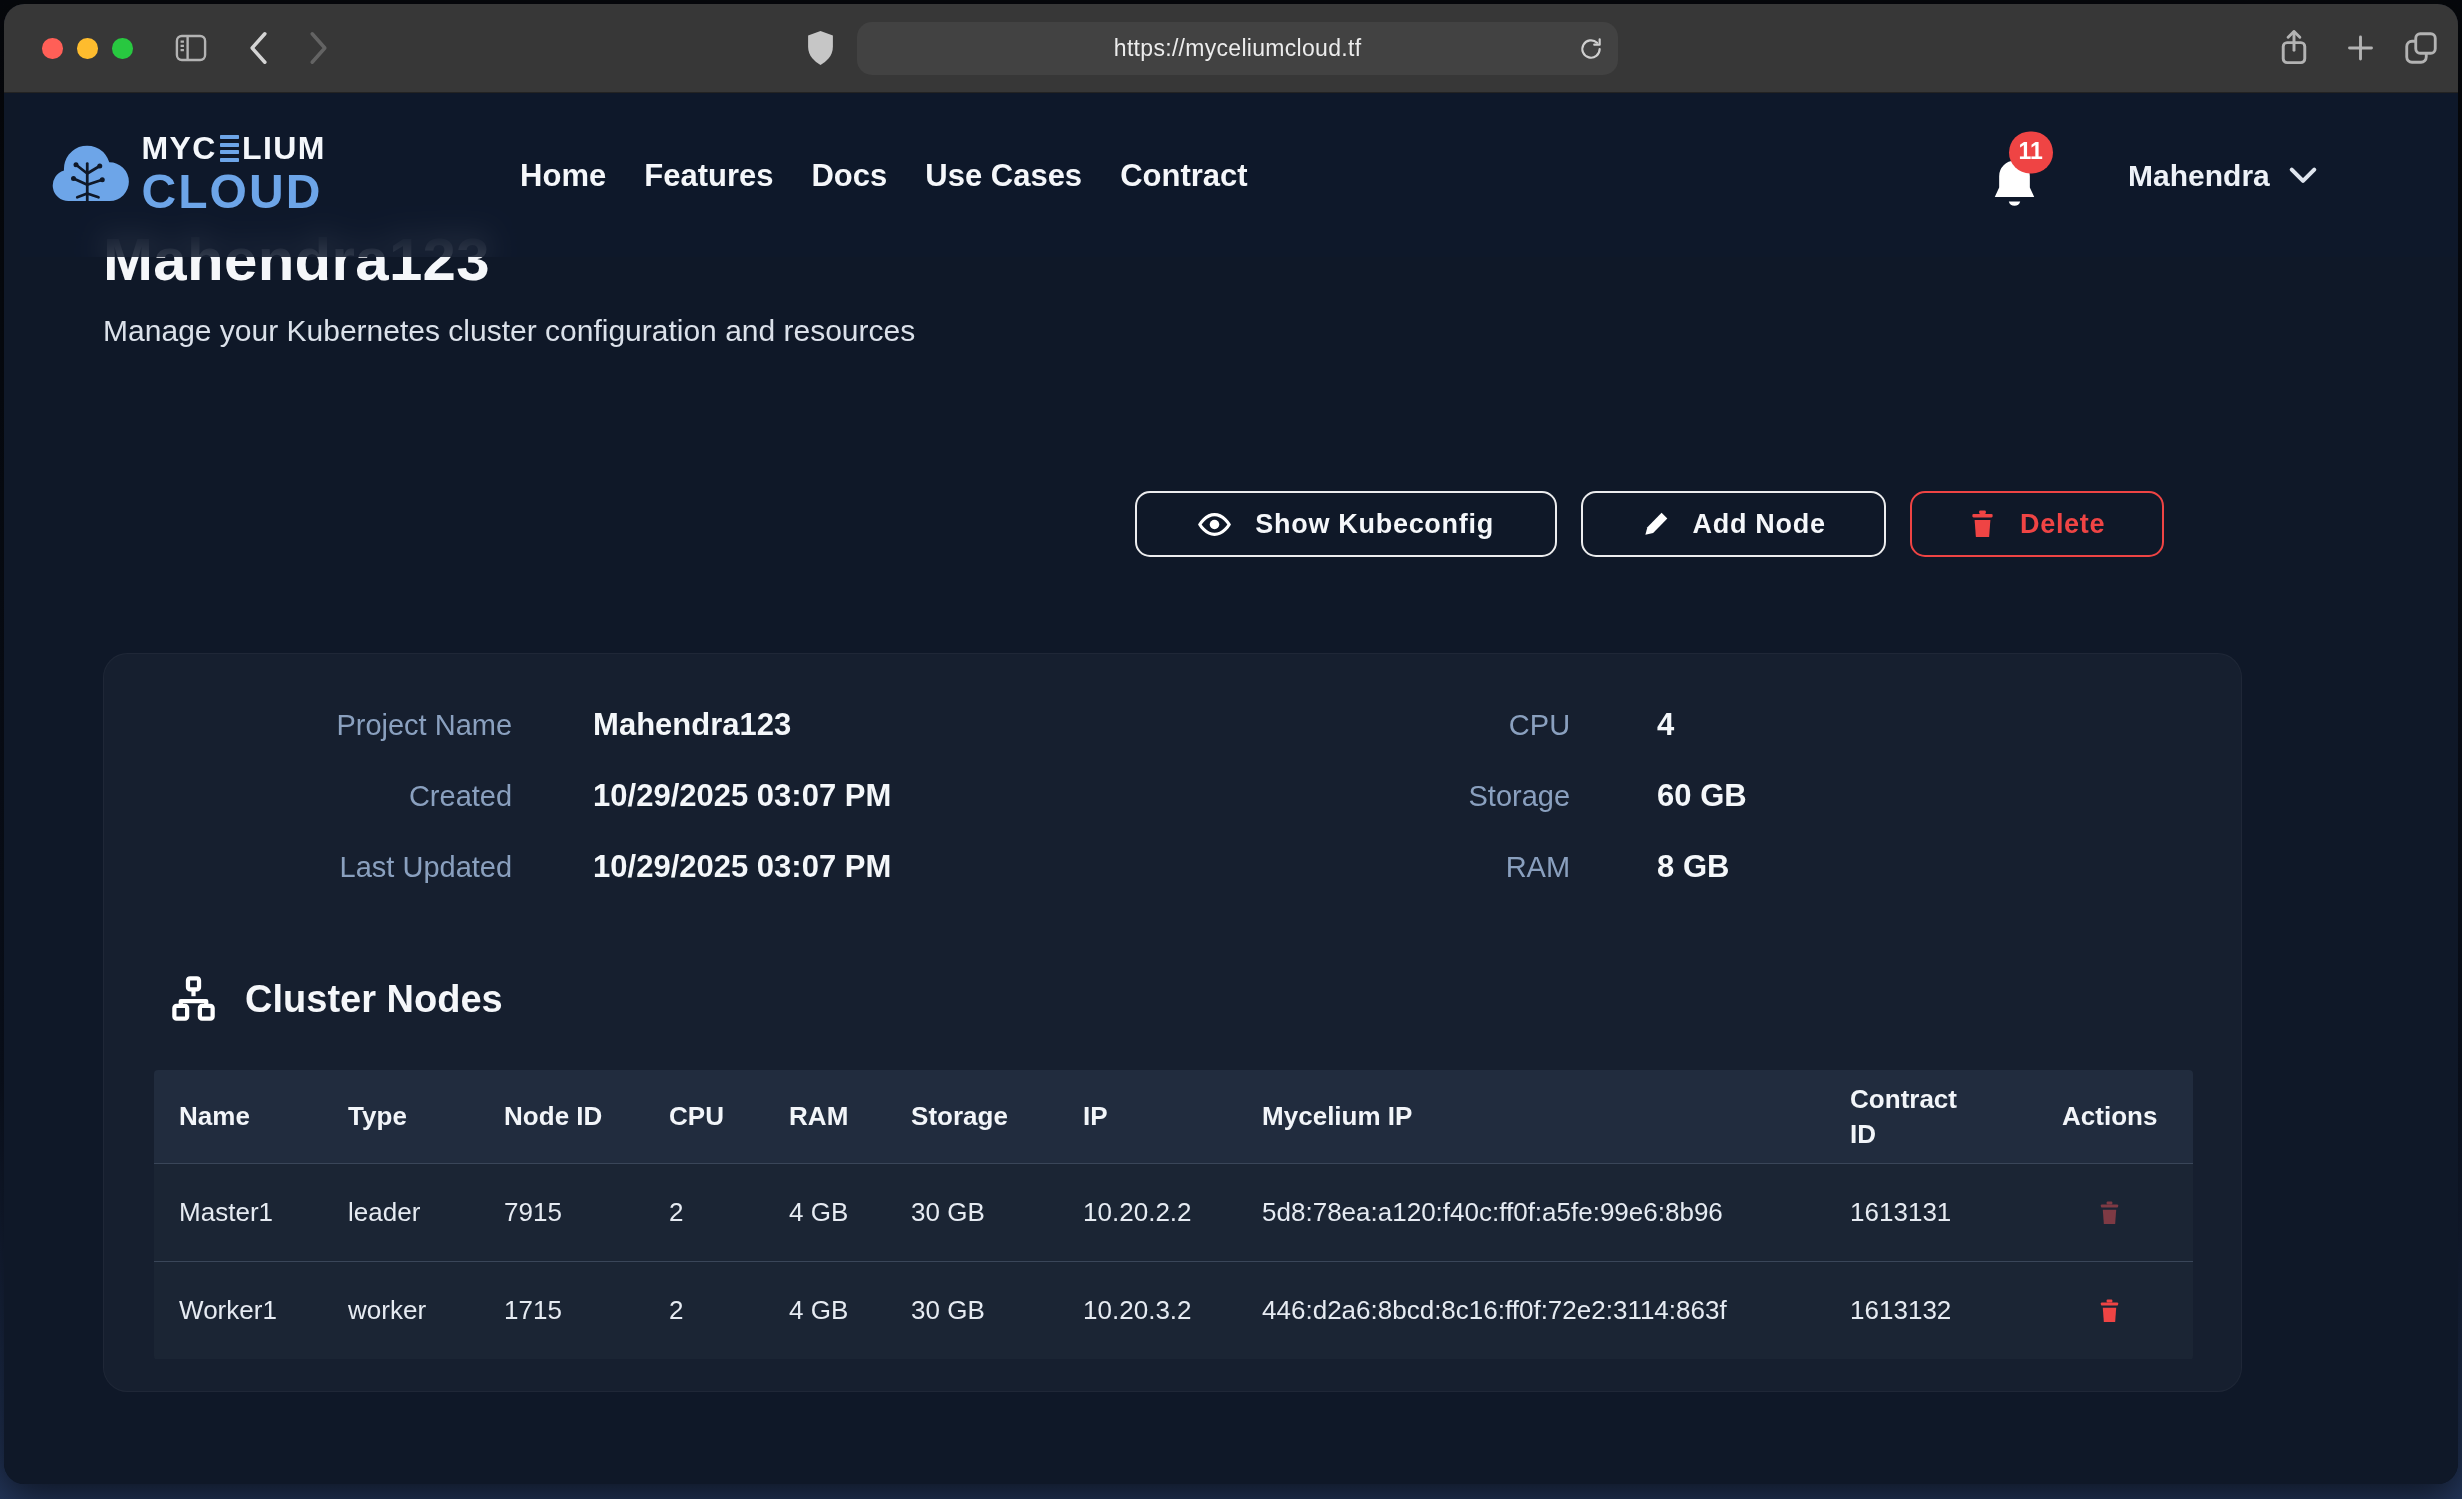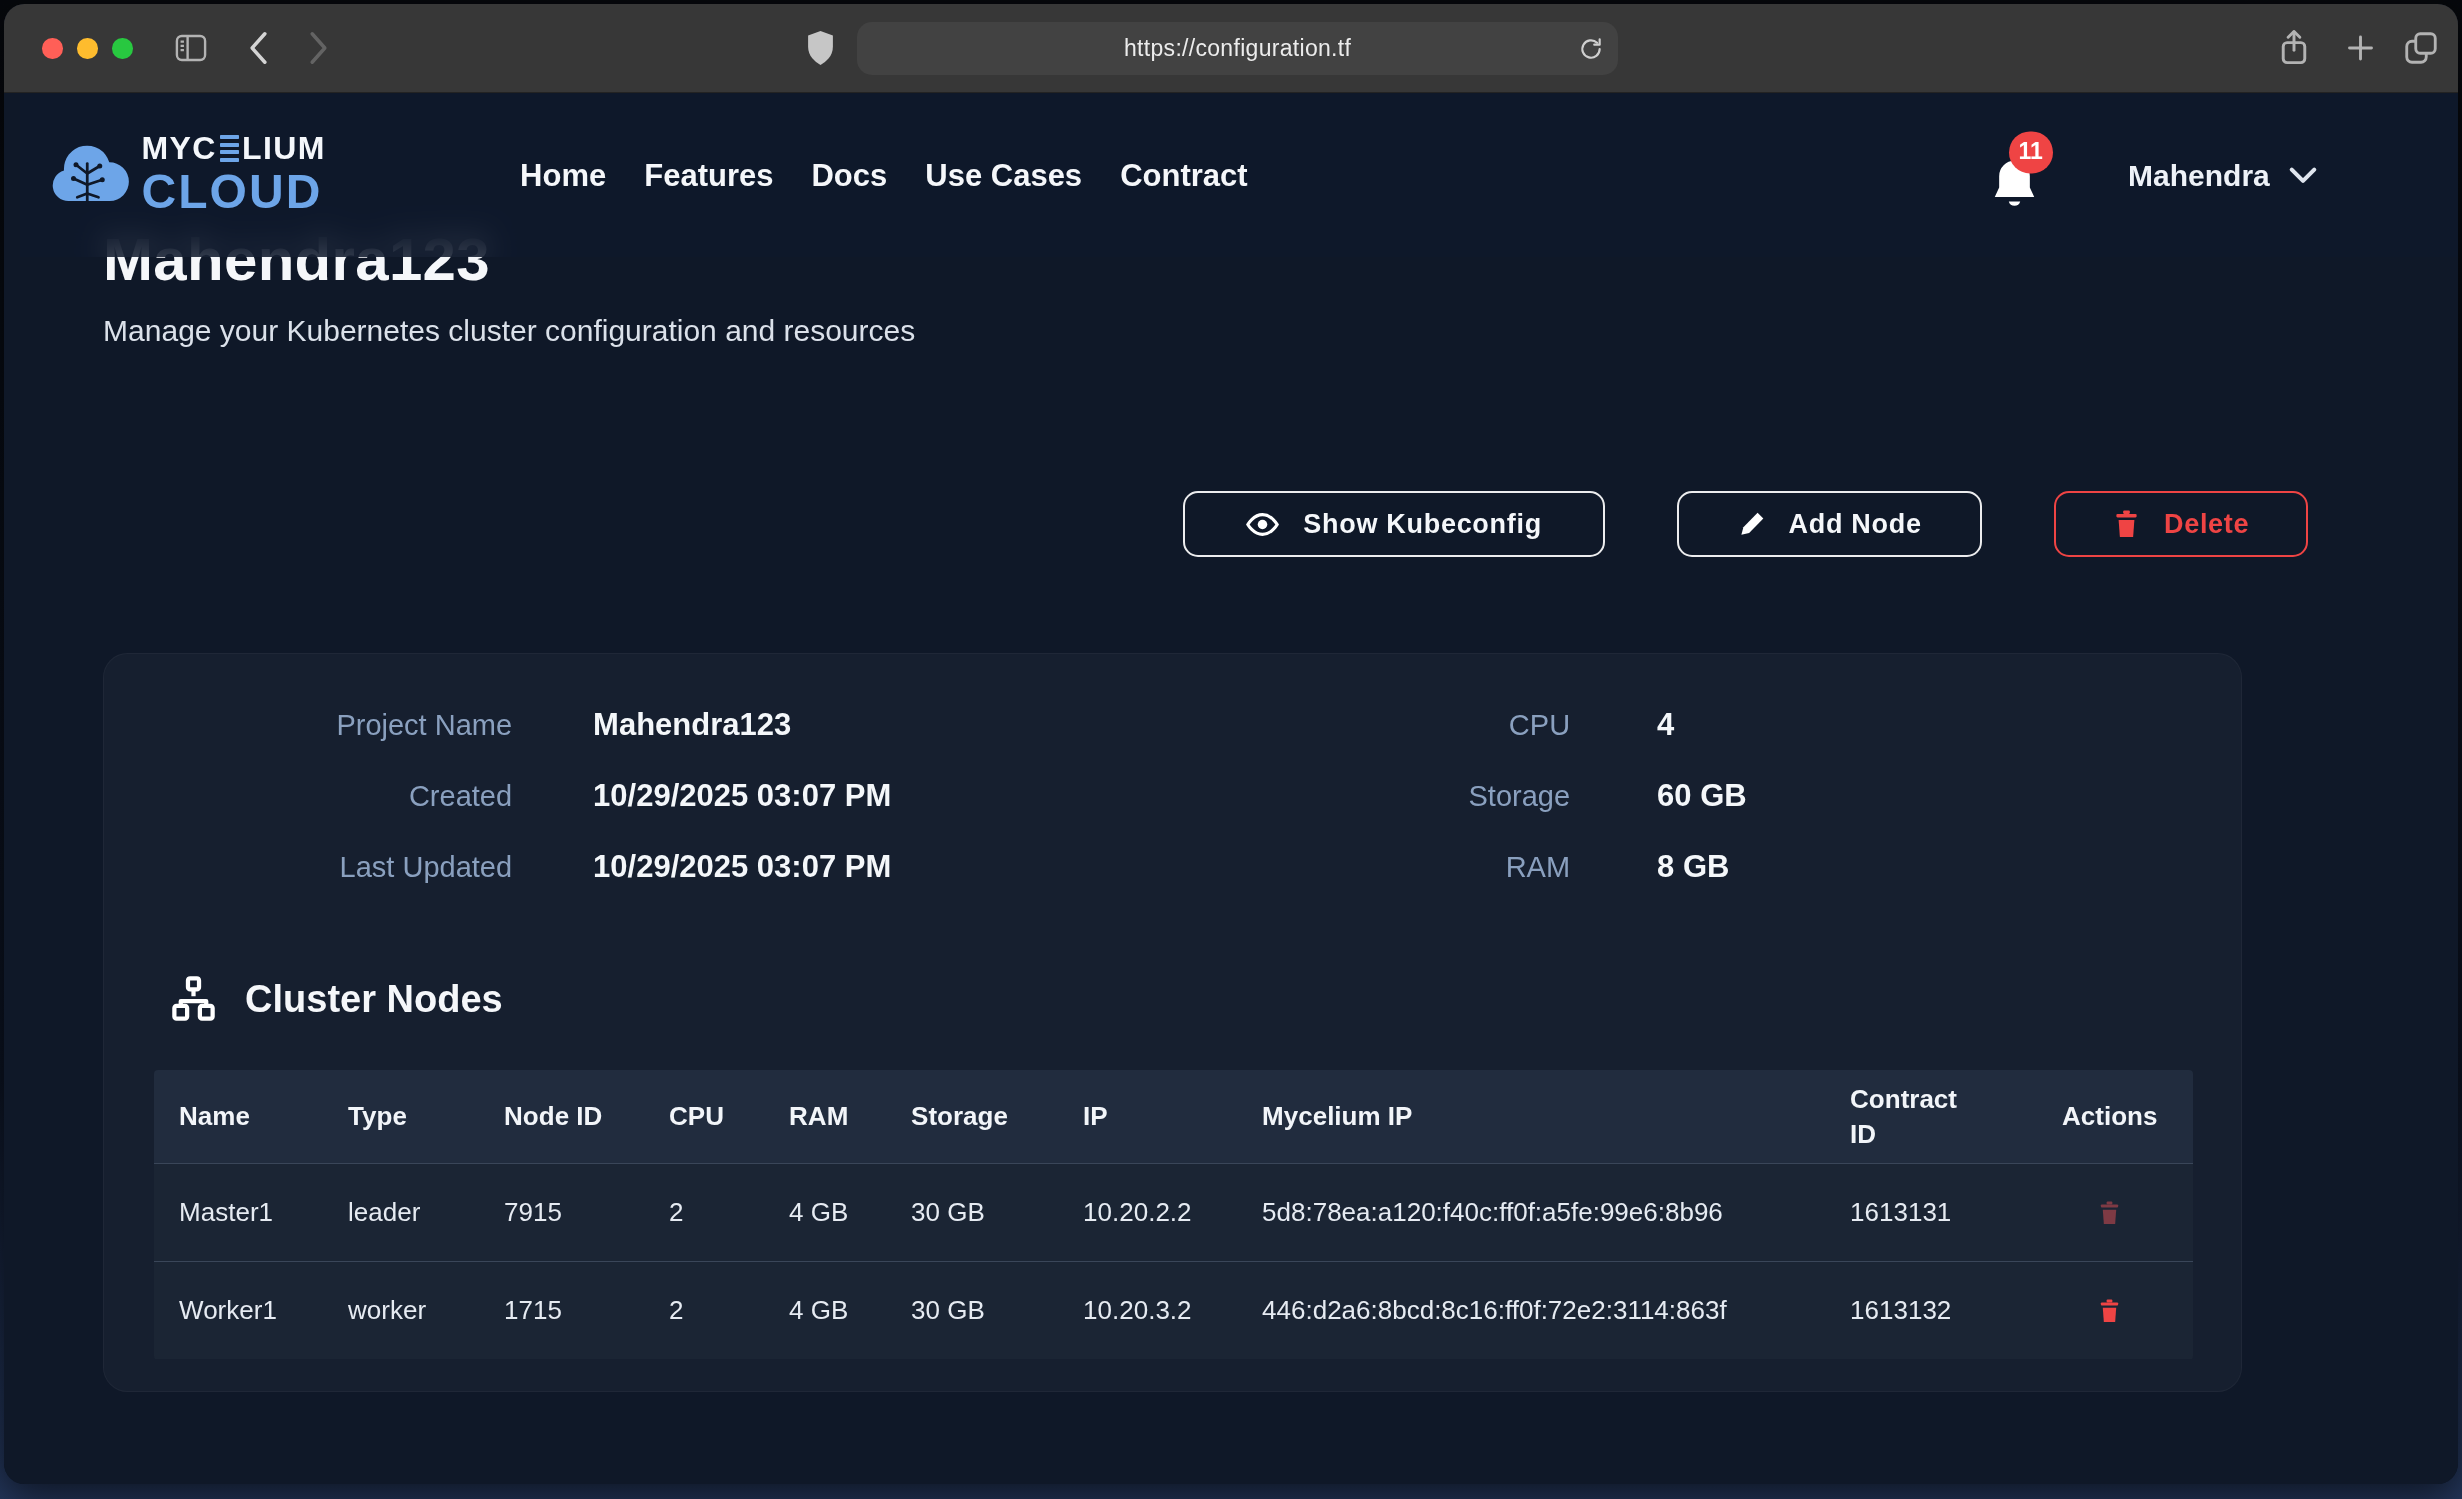--- a/index.html
+++ b/index.html
@@ -71,21 +71,21 @@
     font-size:23px; font-weight:700; display:flex; align-items:center; justify-content:center;
   }
   .user{ position:absolute; left:2108px; top:0; height:163px; display:flex; align-items:center; gap:18px; cursor:pointer; }
   .user-name{ color:#eef2f8; font-size:30px; font-weight:700;text-align:center; }
   
   .toolbar{ position:absolute; left:1131px; top:397px; display:flex; gap:24px; z-index:2; }
   .btn{
     height:66px; border-radius:15px; background:transparent;
     border:2.1px solid rgba(255,255,255,.92); color:#f5f7fa;
     font-family:inherit; font-size:27px; font-weight:700; letter-spacing:0.7px;
-    display:flex; align-items:center; justify-content:center; gap:24px; cursor:pointer;margin-left:48px;
+    display:flex; align-items:center; justify-content:center; gap:24px; cursor:pointer;
   }
   .btn-kubeconfig{ width:422px; }
   .btn-addnode{ width:305px; }
   .btn-delete{ width:254px; border-color:#ef4444; color:#ef4444; }
   
   .card{
     position:absolute; left:99px; top:559px; width:2139px; height:739px;
     background:#161f2f; border:0.7px solid rgba(255,255,255,.04); border-radius:24.6px; z-index:2;
   }
   .info-row{ position:absolute; display:flex; align-items:baseline; }
@@ -150,21 +150,21 @@
       </svg>
     </span>
 
     <span class="chrome-ico ico-shield">
       <svg width="31" height="38" viewBox="0 0 20 24" fill="currentColor">
         <path d="M10 1l8 3v7c0 6.2-4.2 9.6-8 12-3.8-2.4-8-5.8-8-12V4z"></path>
       </svg>
     </span>
 
     <div class="urlbar">
-      <span class="url-text">https://configuration.tf</span>
+      <span class="url-text">https://myceliumcloud.tf</span>
       <span class="ico-refresh">
         <svg width="26" height="26" viewBox="0 0 24 24" fill="none" stroke="currentColor" stroke-width="2" stroke-linecap="round">
           <path d="M20 12a8 8 0 1 1-2.4-5.7"></path>
           <path d="M20 3v5h-5" stroke-linejoin="round"></path>
         </svg>
       </span>
     </div>
 
     <span class="chrome-ico ico-share">
       <svg width="34" height="40" viewBox="0 0 22 26" fill="none" stroke="currentColor" stroke-width="1.9" stroke-linecap="round" stroke-linejoin="round">

